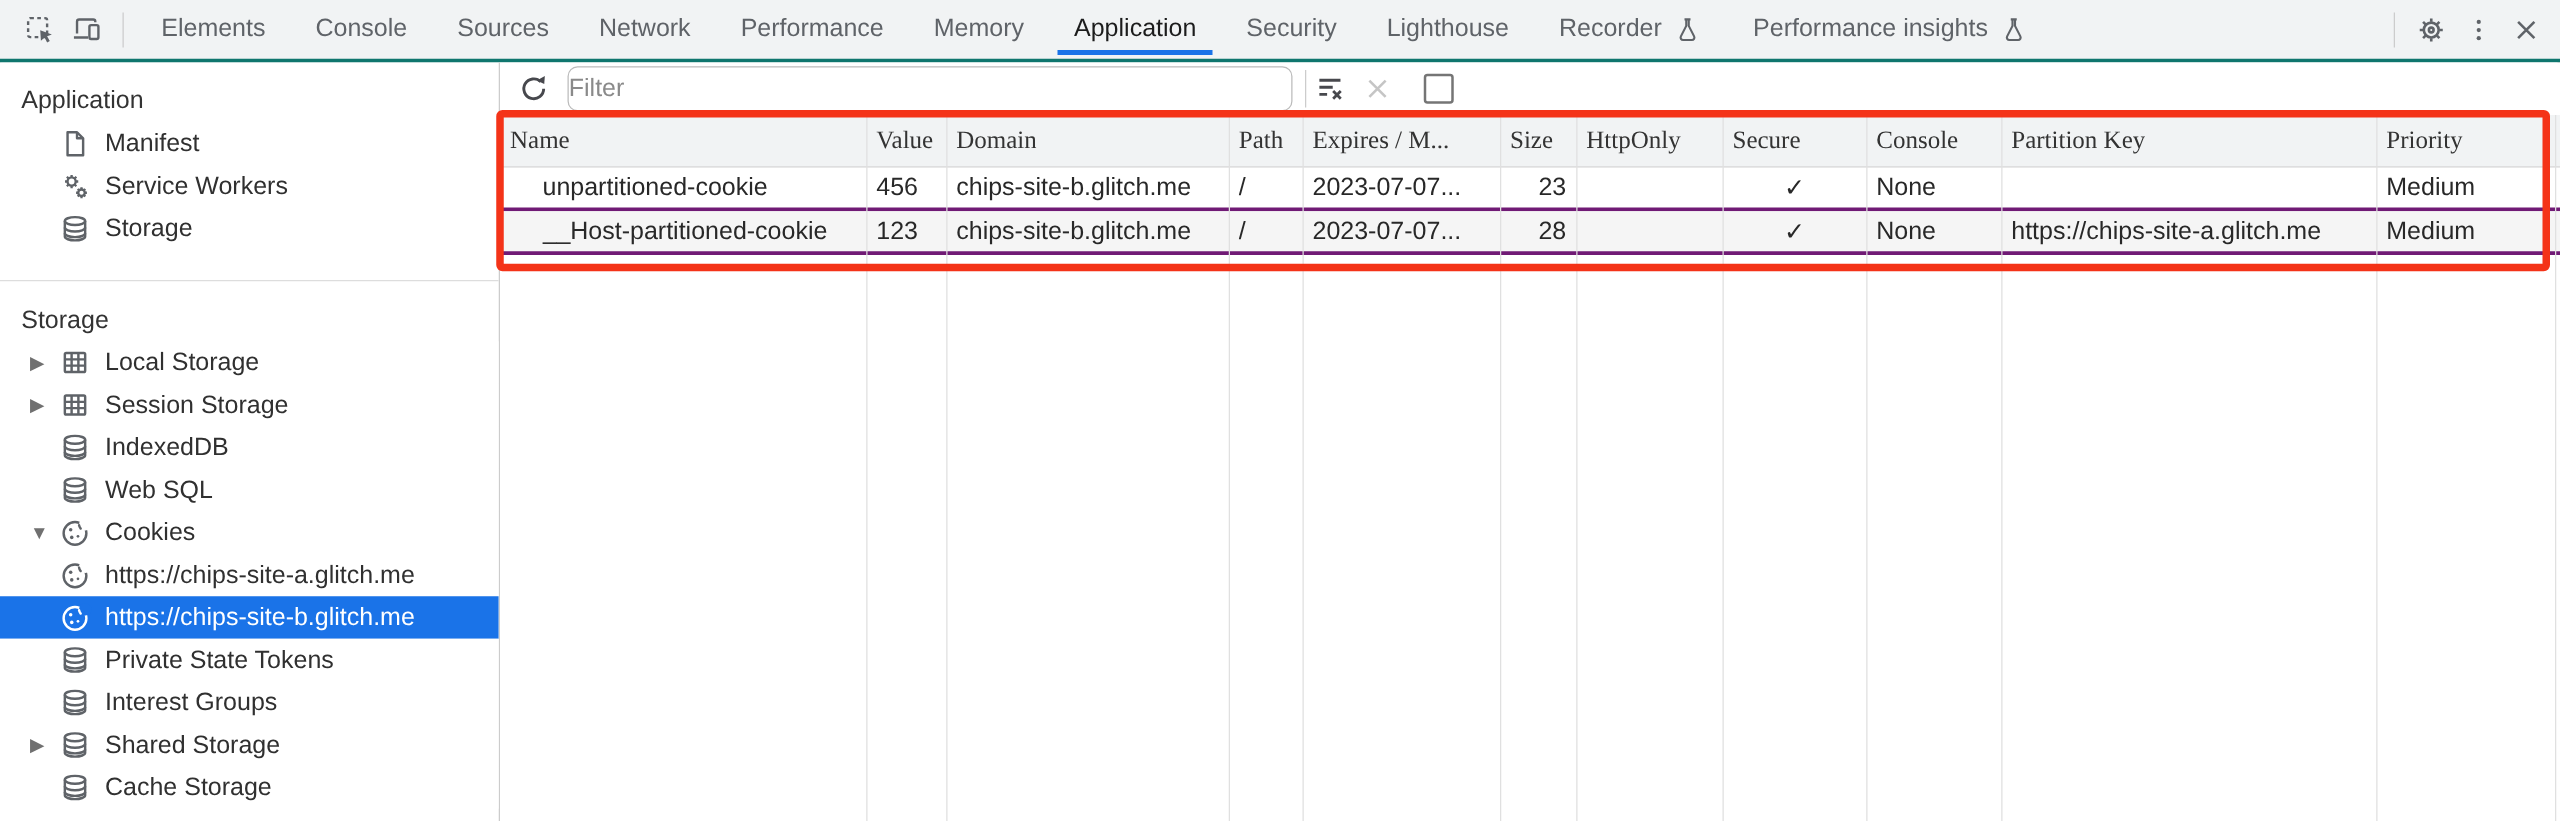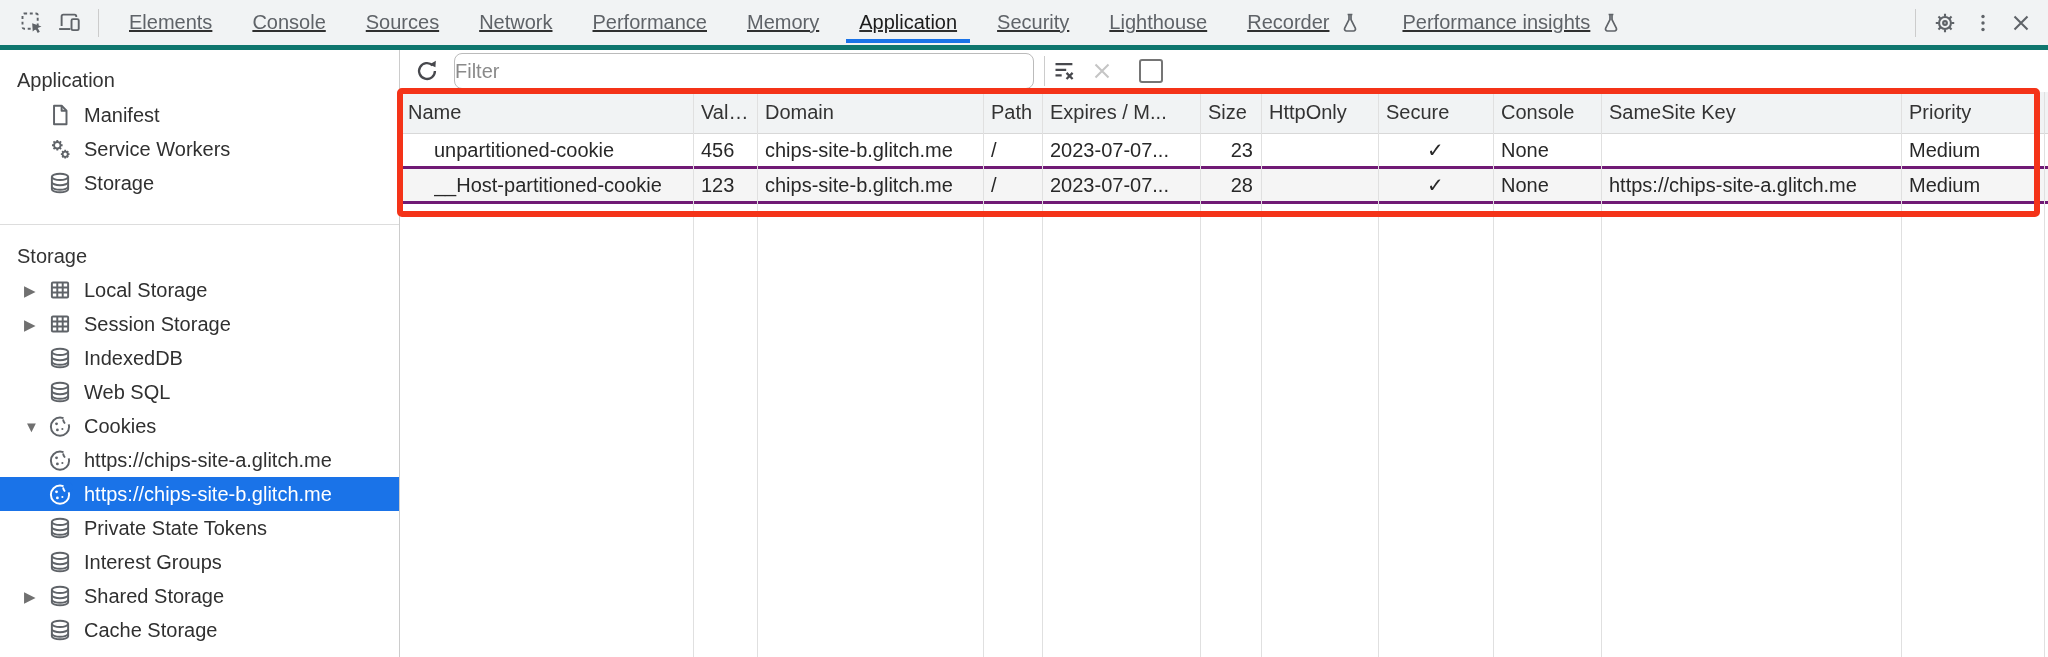--- a/index.html
+++ b/index.html
@@ -3,21 +3,21 @@
 <meta charset="utf-8">
 <style>
   * { margin:0; padding:0; box-sizing:border-box; }
   html,body { width:2048px; height:657px; overflow:hidden; }
   body { font-family:"Liberation Sans", sans-serif; background:#fff; color:#303030; }
   .app { position:relative; width:2048px; height:657px; background:#fff;
          box-shadow: inset 1px 0 0 #cfcfcf, inset -2px 0 0 #4a4a4a, inset 0 1px 0 #e4e4e4; }
 
   
   .tab-bar { display:flex; align-items:center; height:50px; background:#f1f3f4;
-             border-bottom:5px solid #0f766e; padding-left:12px;text-decoration:underline; }
+             border-bottom:3px solid #0f766e; padding-left:12px; }
   .icon-btn { display:flex; align-items:center; justify-content:center;
               width:38px; height:42px; color:#5f6368; flex:none; }
   .icon-btn svg { display:block; }
   .tb-divider { width:1px; height:28px; background:#ccc; margin:0 10px; flex:none; }
   .tab { position:relative; display:flex; align-items:center; height:49px;
          padding:0 20px; font-size:20px; color:#5f6368; white-space:nowrap; flex:none; }
   .tab.active { color:#1c1c1c; }
   .tab.active::after { content:""; position:absolute; left:7px; right:7px; bottom:4px;
                        height:4px; background:var(--accent,#1a73e8); }
   .tab .flask { margin-left:9px; color:#5f6368; display:flex; }
@@ -52,21 +52,21 @@
   .fb-divider { width:1px; height:30px; background:#ccc; margin-left:10px; flex:none; }
   .fb-btn { display:flex; align-items:center; justify-content:center; width:38px; height:38px;
             color:#47484d; flex:none; }
   .fb-btn.disabled { color:#c5c5c5; }
   .checkbox { width:24px; height:24px; border:2px solid #757575; border-radius:3px; background:#fff;
               margin-left:18px; flex:none; }
   .checkbox-label { margin-left:10px; font-size:20px; color:#1f1f1f; white-space:nowrap; }
 
   
   .grid-header { display:flex; height:42px; background:#f1f3f4; border-bottom:1px solid #d8d8d8;
-                 font-size:20px; color:#333; }
+                 font-size:20px; color:#333;font-family:Liberation Serif, serif; }
   .grid-row { display:flex; height:35px; border-bottom:3px solid #701a75; font-size:20px; color:#282828; }
   .grid-row.stripe { background:var(--stripe,#f5f5f5); }
   .gc { flex:none; display:flex; align-items:center; padding:0 8px; overflow:hidden;
         white-space:nowrap; }
   .gc span { overflow:hidden; text-overflow:ellipsis; }
   .c-name{width:293px} .c-value{width:64px} .c-domain{width:226px} .c-path{width:59px}
   .c-expires{width:158px} .c-size{width:61px; justify-content:flex-end}
   .c-http{width:117px} .c-secure{width:115px; justify-content:center}
   .c-samesite{width:108px} .c-pk{width:300px} .c-priority{flex:1}
   .grid-row .c-name { padding-left:34px; }
@@ -406,21 +406,21 @@
           <div class="gc c-http">
               <span>HttpOnly</span>
             </div>
           <div class="gc c-secure" style="justify-content:flex-start">
               <span>Secure</span>
             </div>
           <div class="gc c-samesite">
               <span>Console</span>
             </div>
           <div class="gc c-pk">
-              <span>SameSite Key</span>
+              <span>Partition Key</span>
             </div>
           <div class="gc c-priority">
               <span>Priority</span>
             </div>
         </div>
 
         <div class="grid-row">
           <div class="gc c-name">
               <span>unpartitioned-cookie</span>
             </div>

